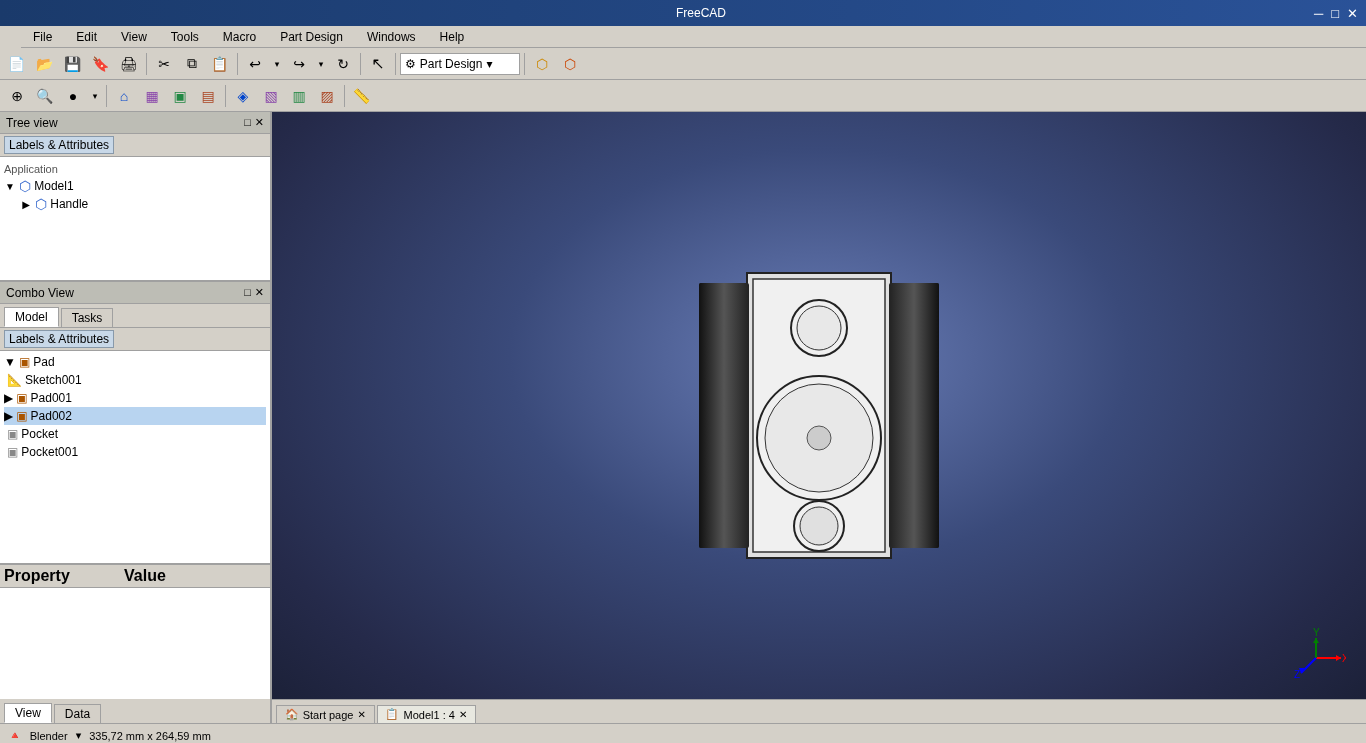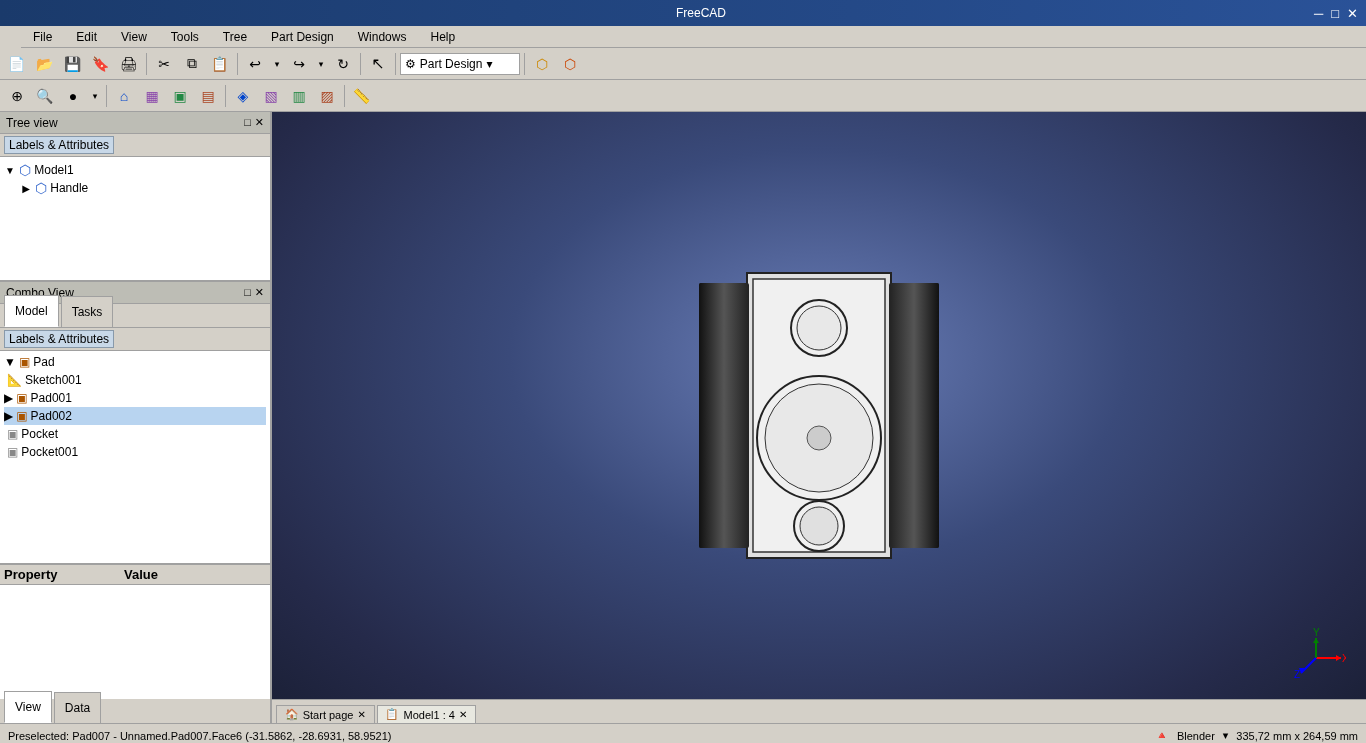--- a/index.html
+++ b/index.html
@@ -106,21 +106,21 @@
       justify-content: space-between;
       padding: 0 6px;
       border-bottom: 1px solid #a0a0a0;
       font-size: 12px;
       font-weight: normal;
       gap: 48px;
     }
     .panel-header-controls { display: flex; gap: 4px; }
     .panel-header-controls span { cursor: pointer; font-size: 11px; }
     .panel-tab {
-      padding: 8px 10px;
+      padding: 2px 10px;
       background: #d4d0c8;
       border: 1px solid #a0a0a0;
       border-bottom: none;
       cursor: pointer;
       font-size: 12px;
       margin-right: 2px;
     }
     .panel-tab.active {
       background: white;
       border-bottom: 1px solid white;
@@ -190,21 +190,21 @@
     .prop-table {
       flex: 1;
       background: white;
       overflow: auto;
     }
     .prop-header-row {
       display: flex;
       background: #d4d0c8;
       border-bottom: 1px solid #a0a0a0;
       padding: 2px 4px;
-      font-size: 13px;
+      font-size: 16px;
       font-weight: bold;
     }
     .prop-col1 { width: 120px; min-width: 120px; }
     .prop-col2 { flex: 1; }
     .prop-tabs-row {
       height: 24px;
       background: #d4d0c8;
       display: flex;
       align-items: flex-end;
       padding: 0 4px;
@@ -291,21 +291,21 @@
     <span>□</span>
     <span>✕</span>
   </div>
 </div>
 
 <div id="menubar">
 <div class="menu-item">File</div>
     <div class="menu-item">Edit</div>
     <div class="menu-item">View</div>
     <div class="menu-item">Tools</div>
-    <div class="menu-item">Tree</div>
+    <div class="menu-item">Macro</div>
     <div class="menu-item">Part Design</div>
     <div class="menu-item">Windows</div>
     <div class="menu-item">Help</div>
   </div>
 
 <div class="toolbar-row">
   <div class="tb-btn">📄</div>
   <div class="tb-btn">📂</div>
   <div class="tb-btn">💾</div>
   <div class="tb-btn">🔖</div>
@@ -361,20 +361,21 @@
         <span>Tree view</span>
         <div class="panel-header-controls">
           <span>□</span>
           <span>✕</span>
         </div>
       </div>
       <div style="background:#d4d0c8; padding: 2px 4px; border-bottom:1px solid #a0a0a0;">
         <div style="background:#c8d8e8; border:1px solid #8899aa; padding:1px 4px; display:inline-block; font-size:12px;">Labels &amp; Attributes</div>
       </div>
       <div class="panel-content">
+        <div class="section-label">Application</div>
         <div class="tree-item">
           <span class="tree-arrow">▼</span>
           <span style="color:#3366cc; font-size:14px;">⬡</span>
           <span>Model1</span>
         </div>
         <div class="tree-item indent1">
           <span class="tree-arrow">▶</span>
           <span style="color:#3366cc; font-size:14px;">⬡</span>
           <span>Handle</span>
         </div>
@@ -507,20 +508,19 @@
         <span>📋</span>
         <span>Model1 : 4</span>
         <span class="vp-tab-close">✕</span>
       </div>
     </div>
 
   </div>
 </div>
 
 <div id="statusbar">
-  <span>Preselected: Pad007 - Unnamed.Pad007.Face6 (-31.5862, -28.6931, 58.9521)</span>
   <div style="display:flex; align-items:center; gap:8px;">
     <span>🔺</span>
     <span>Blender</span>
     <span>▾</span>
     <span>335,72 mm x 264,59 mm</span>
   </div>
 </div>
 
 </body></html>

